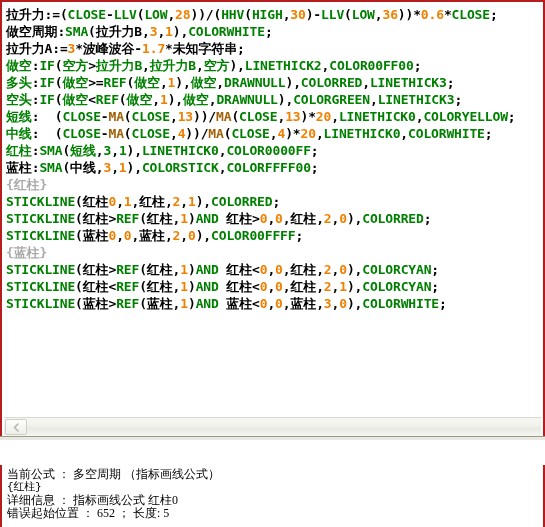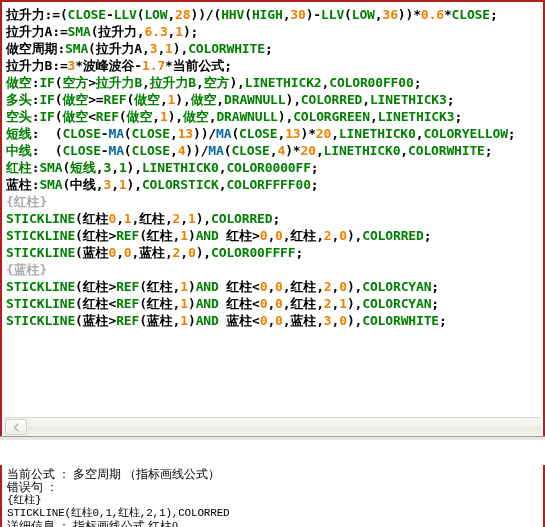--- a/index.html
+++ b/index.html
@@ -33,21 +33,21 @@
     font-family:"DejaVu Sans Mono",monospace;
     font-size:13px;
     font-weight:bold;
     letter-spacing:-0.15px;
     color:#000000;
   }
   .code-line span{font-family:inherit;}
   .t-black{color:#000000;}
   .t-green{color:#008000;}
   .t-orange{color:#f08000;}
-  .t-blue{color:#0369a1;}
+  .t-blue{color:#a16207;}
   .t-gray{color:#aaaaaa;}
 
   
   .hscroll{
     position:absolute;left:2px;right:2px;bottom:0;height:18px;
     background:linear-gradient(to bottom,#f7f7f2 0%,#f2f2ec 45%,#e9e9e2 55%,#f6f6f1 100%);
     border-top:1px solid #d8d8d0;
     display:flex;align-items:stretch;
   }
   .hscroll-btn{
@@ -106,23 +106,22 @@
   }
 </style>
 </head>
 <body>
 
 <div id="app">
 
   <div class="editor-pane">
     <div class="code-area" id="code-area">
         <div class="code-line"><span class="t-black">拉升力:=(</span><span class="t-green">CLOSE</span><span class="t-black">-</span><span class="t-green">LLV</span><span class="t-black">(</span><span class="t-green">LOW</span><span class="t-black">,</span><span class="t-orange">28</span><span class="t-black">))/(</span><span class="t-green">HHV</span><span class="t-black">(</span><span class="t-green">HIGH</span><span class="t-black">,</span><span class="t-orange">30</span><span class="t-black">)-</span><span class="t-green">LLV</span><span class="t-black">(</span><span class="t-green">LOW</span><span class="t-black">,</span><span class="t-orange">36</span><span class="t-black">))*</span><span class="t-orange">0.6</span><span class="t-black">*</span><span class="t-green">CLOSE</span><span class="t-black">;</span></div>
-        <div class="code-line"><span class="t-black">拉升力A:=</span><span class="t-green">SMA</span><span class="t-black">(拉升力,</span><span class="t-orange">6.3</span><span class="t-black">,</span><span class="t-orange">1</span><span class="t-black">);</span></div>
-        <div class="code-line"><span class="t-black">做空周期:</span><span class="t-green">SMA</span><span class="t-black">(拉升力A,</span><span class="t-orange">3</span><span class="t-black">,</span><span class="t-orange">1</span><span class="t-black">),</span><span class="t-green">COLORWHITE</span><span class="t-black">;</span></div>
-        <div class="code-line"><span class="t-black">拉升力B:=</span><span class="t-orange">3</span><span class="t-black">*波峰波谷-</span><span class="t-orange">1.7</span><span class="t-black">*当前公式;</span></div>
+        <div class="code-line"><span class="t-black">做空周期:</span><span class="t-green">SMA</span><span class="t-black">(拉升力B,</span><span class="t-orange">3</span><span class="t-black">,</span><span class="t-orange">1</span><span class="t-black">),</span><span class="t-green">COLORWHITE</span><span class="t-black">;</span></div>
+        <div class="code-line"><span class="t-black">拉升力A:=</span><span class="t-orange">3</span><span class="t-black">*波峰波谷-</span><span class="t-orange">1.7</span><span class="t-black">*未知字符串;</span></div>
         <div class="code-line"><span class="t-green">做空</span><span class="t-black">:</span><span class="t-green">IF</span><span class="t-black">(</span><span class="t-green">空方</span><span class="t-black">&gt;</span><span class="t-green">拉升力B</span><span class="t-black">,</span><span class="t-green">拉升力B</span><span class="t-black">,</span><span class="t-green">空方</span><span class="t-black">),</span><span class="t-green">LINETHICK2</span><span class="t-black">,</span><span class="t-green">COLOR00FF00</span><span class="t-black">;</span></div>
         <div class="code-line"><span class="t-green">多头</span><span class="t-black">:</span><span class="t-green">IF</span><span class="t-black">(</span><span class="t-green">做空</span><span class="t-black">&gt;=</span><span class="t-green">REF</span><span class="t-black">(</span><span class="t-green">做空</span><span class="t-black">,</span><span class="t-orange">1</span><span class="t-black">),</span><span class="t-green">做空</span><span class="t-black">,</span><span class="t-green">DRAWNULL</span><span class="t-black">),</span><span class="t-green">COLORRED</span><span class="t-black">,</span><span class="t-green">LINETHICK3</span><span class="t-black">;</span></div>
         <div class="code-line"><span class="t-green">空头</span><span class="t-black">:</span><span class="t-green">IF</span><span class="t-black">(</span><span class="t-green">做空</span><span class="t-black">&lt;</span><span class="t-green">REF</span><span class="t-black">(</span><span class="t-green">做空</span><span class="t-black">,</span><span class="t-orange">1</span><span class="t-black">),</span><span class="t-green">做空</span><span class="t-black">,</span><span class="t-green">DRAWNULL</span><span class="t-black">),</span><span class="t-green">COLORGREEN</span><span class="t-black">,</span><span class="t-green">LINETHICK3</span><span class="t-black">;</span></div>
         <div class="code-line"><span class="t-green">短线</span><span class="t-black">:  (</span><span class="t-green">CLOSE</span><span class="t-black">-</span><span class="t-blue">MA</span><span class="t-black">(</span><span class="t-green">CLOSE</span><span class="t-black">,</span><span class="t-orange">13</span><span class="t-black">))/</span><span class="t-blue">MA</span><span class="t-black">(</span><span class="t-green">CLOSE</span><span class="t-black">,</span><span class="t-orange">13</span><span class="t-black">)*</span><span class="t-orange">20</span><span class="t-black">,</span><span class="t-green">LINETHICK0</span><span class="t-black">,</span><span class="t-green">COLORYELLOW</span><span class="t-black">;</span></div>
         <div class="code-line"><span class="t-green">中线</span><span class="t-black">:  (</span><span class="t-green">CLOSE</span><span class="t-black">-</span><span class="t-blue">MA</span><span class="t-black">(</span><span class="t-green">CLOSE</span><span class="t-black">,</span><span class="t-orange">4</span><span class="t-black">))/</span><span class="t-blue">MA</span><span class="t-black">(</span><span class="t-green">CLOSE</span><span class="t-black">,</span><span class="t-orange">4</span><span class="t-black">)*</span><span class="t-orange">20</span><span class="t-black">,</span><span class="t-green">LINETHICK0</span><span class="t-black">,</span><span class="t-green">COLORWHITE</span><span class="t-black">;</span></div>
         <div class="code-line"><span class="t-green">红柱</span><span class="t-black">:</span><span class="t-green">SMA</span><span class="t-black">(</span><span class="t-green">短线</span><span class="t-black">,</span><span class="t-green">3</span><span class="t-black">,</span><span class="t-green">1</span><span class="t-black">),</span><span class="t-green">LINETHICK0</span><span class="t-black">,</span><span class="t-green">COLOR0000FF</span><span class="t-black">;</span></div>
         <div class="code-line"><span class="t-black">蓝柱</span><span class="t-black">:</span><span class="t-green">SMA</span><span class="t-black">(中线,</span><span class="t-orange">3</span><span class="t-black">,</span><span class="t-orange">1</span><span class="t-black">),</span><span class="t-green">COLORSTICK</span><span class="t-black">,</span><span class="t-green">COLORFFFF00</span><span class="t-black">;</span></div>
         <div class="code-line"><span class="t-gray">{红柱}</span></div>
         <div class="code-line"><span class="t-green">STICKLINE</span><span class="t-black">(红柱</span><span class="t-orange">0</span><span class="t-black">,</span><span class="t-orange">1</span><span class="t-black">,红柱,</span><span class="t-orange">2</span><span class="t-black">,</span><span class="t-orange">1</span><span class="t-black">),</span><span class="t-green">COLORRED</span><span class="t-black">;</span></div>
         <div class="code-line"><span class="t-green">STICKLINE</span><span class="t-black">(红柱&gt;</span><span class="t-green">REF</span><span class="t-black">(红柱,</span><span class="t-orange">1</span><span class="t-black">)</span><span class="t-green">AND</span><span class="t-black"> 红柱&gt;</span><span class="t-orange">0</span><span class="t-black">,</span><span class="t-orange">0</span><span class="t-black">,红柱,</span><span class="t-orange">2</span><span class="t-black">,</span><span class="t-orange">0</span><span class="t-black">),</span><span class="t-green">COLORRED</span><span class="t-black">;</span></div>
@@ -141,22 +140,20 @@
       </div>
       <div class="hscroll-track"></div>
     </div>
   </div>
 
   <div class="pane-sep"></div>
 
   <div class="msg-pane">
     <div class="msg-inner" id="msg-area">
         <div class="msg-line">当前公式 ： 多空周期 （指标画线公式）</div>
-        <div class="msg-line">错误句 ：</div>
         <div class="msg-line mono">{红柱}</div>
-        <div class="msg-line mono">STICKLINE(红柱0,1,红柱,2,1),COLORRED</div>
         <div class="msg-line">详细信息 ： 指标画线公式 红柱0</div>
         <div class="msg-line">错误起始位置 ： 652 ； 长度: 5</div>
       </div>
     <div class="watermark">178448.COM</div>
   </div>
 
 </div>
 
 </body></html>

